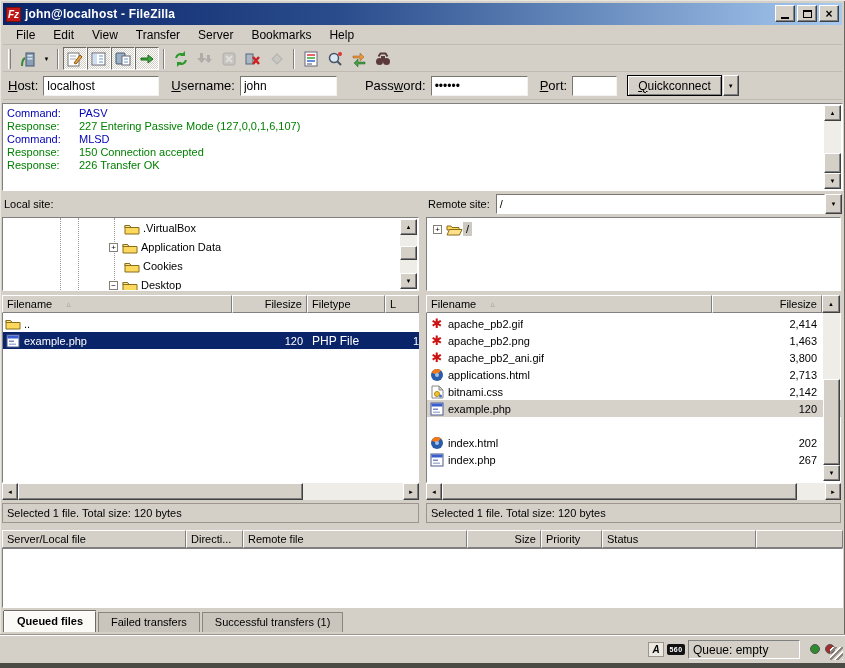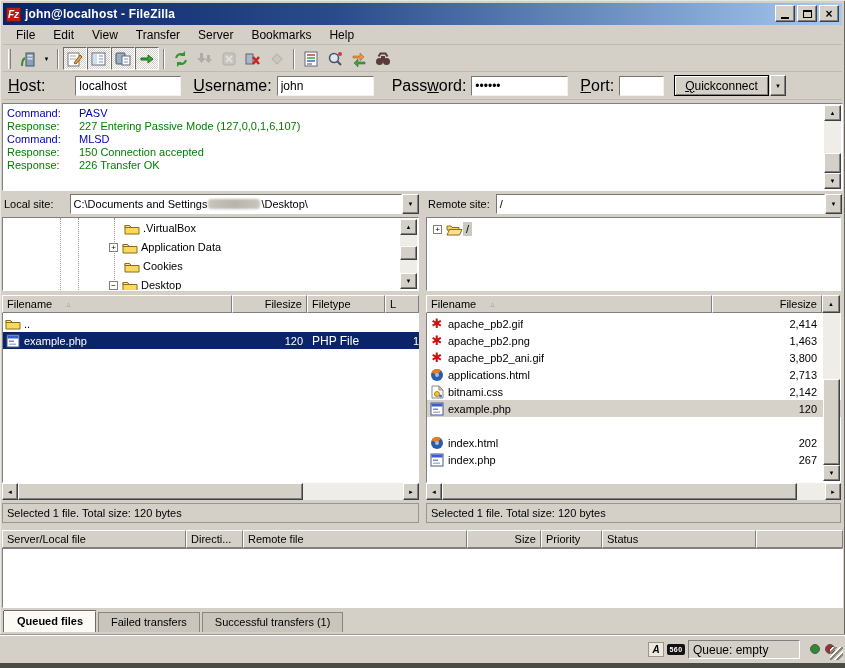--- a/index.html
+++ b/index.html
@@ -44,21 +44,21 @@
     background-image:linear-gradient(45deg,#fff 25%,transparent 25%,transparent 75%,#fff 75%),
                      linear-gradient(45deg,#fff 25%,transparent 25%,transparent 75%,#fff 75%);
     background-size:2px 2px; background-position:0 0,1px 1px; }
   .tb-btn.disabled { filter:grayscale(1) opacity(.45); }
   .tb-dd { width:13px; height:23px; display:flex; align-items:center; justify-content:center;
            font-size:6px; border:1px solid transparent; }
 
   
   .qcbar { position:absolute; left:3px; top:72px; width:839px; height:28px;
            display:flex; align-items:center; border-bottom:1px solid #bfbbb3; }
-  .qc-label { margin-right:5px; font-size:16px; white-space:nowrap; }
+  .qc-label { margin-right:5px; font-size:13px; white-space:nowrap; }
   .qc-label u { text-decoration:underline; }
   .qc-input { height:20px; font:12px "Liberation Sans",sans-serif; padding:1px 3px; outline:none; }
   .qc-btn { height:21px; padding:0 10px; margin-left:10px; background:#d4d0c8;
             border:1px solid #000; box-shadow:inset 1px 1px 0 #fff, inset -1px -1px 0 #808080;
             font:12px "Liberation Sans",sans-serif; }
   .qc-btn u { text-decoration:underline; }
   .qc-dd { width:16px; height:21px; margin-left:1px; background:#d4d0c8;
            border:1px solid; border-color:#fff #404040 #404040 #fff;
            box-shadow:inset -1px -1px 0 #808080; font-size:6px;
            display:flex; align-items:center; justify-content:center; }
@@ -289,24 +289,24 @@
         <circle cx="5.5" cy="11.5" r="3.5" fill="#5a3a3a"></circle>
         <circle cx="12.5" cy="11.5" r="3.5" fill="#5a3a3a"></circle>
         <rect x="7" y="6" width="4" height="5" fill="#5a3a3a"></rect>
         <path d="M4.5 6.5 L6.5 3.5 h5 l2 3" stroke="#5a3a3a" stroke-width="2" fill="none"></path>
       </svg>
     </div>
   </div>
 
   <div class="qcbar">
     <span class="qc-label" style="margin-left:5px"><u>H</u><span>ost:</span></span>
-    <input class="qc-input field" style="width: 106px; margin-left: 25px;" value="localhost">
+    <input class="qc-input field" style="width: 116px;" value="localhost">
     <span class="qc-label" style="margin-left:12px"><u>U</u><span>sername:</span></span>
     <input class="qc-input field" style="width: 97px;" value="john">
-    <span class="qc-label" style="margin-left:18px"><span>Pass</span><u>w</u><span>ord:</span></span>
+    <span class="qc-label" style="margin-left:28px"><span>Pass</span><u>w</u><span>ord:</span></span>
     <input class="qc-input field" style="width: 97px;" value="••••••">
     <span class="qc-label" style="margin-left:12px"><u>P</u><span>ort:</span></span>
     <input class="qc-input field" style="width: 45px;" value="">
     <button class="qc-btn"><u>Q</u><span>uickconnect</span></button>
     <div class="qc-dd">
         <span>▼</span>
       </div>
   </div>
 
   <div class="log">
@@ -321,30 +321,20 @@
       </div>
     <div class="sb-track" style="right:1px;top:17px;width:17px;bottom:17px"></div>
     <div class="sb-thumb" style="right:1px;bottom:17px;width:17px;height:20px"></div>
     <div class="sb-btn" style="right:1px;bottom:1px;width:17px;height:16px">
         <span>▼</span>
       </div>
   </div>
 
   <div class="site-row" style="left:4px;width:415px">
     <span style="margin-right:16px">Local site:</span>
-    <div class="combo" style="flex:1">
-      <div class="combo-field" style="flex:1">
-        <span>C:\Documents and Settings</span>
-          <span class="blurred"></span>
-          <span>\Desktop\</span>
-      </div>
-      <div class="combo-arrow">
-          <span>▼</span>
-        </div>
-    </div>
   </div>
 
   <div class="site-row" style="left:428px;width:414px">
     <span style="margin-right:6px">Remote site:</span>
     <div class="combo" style="flex:1">
       <div class="combo-field" style="flex:1">
           <span>/</span>
         </div>
       <div class="combo-arrow">
           <span>▼</span>

